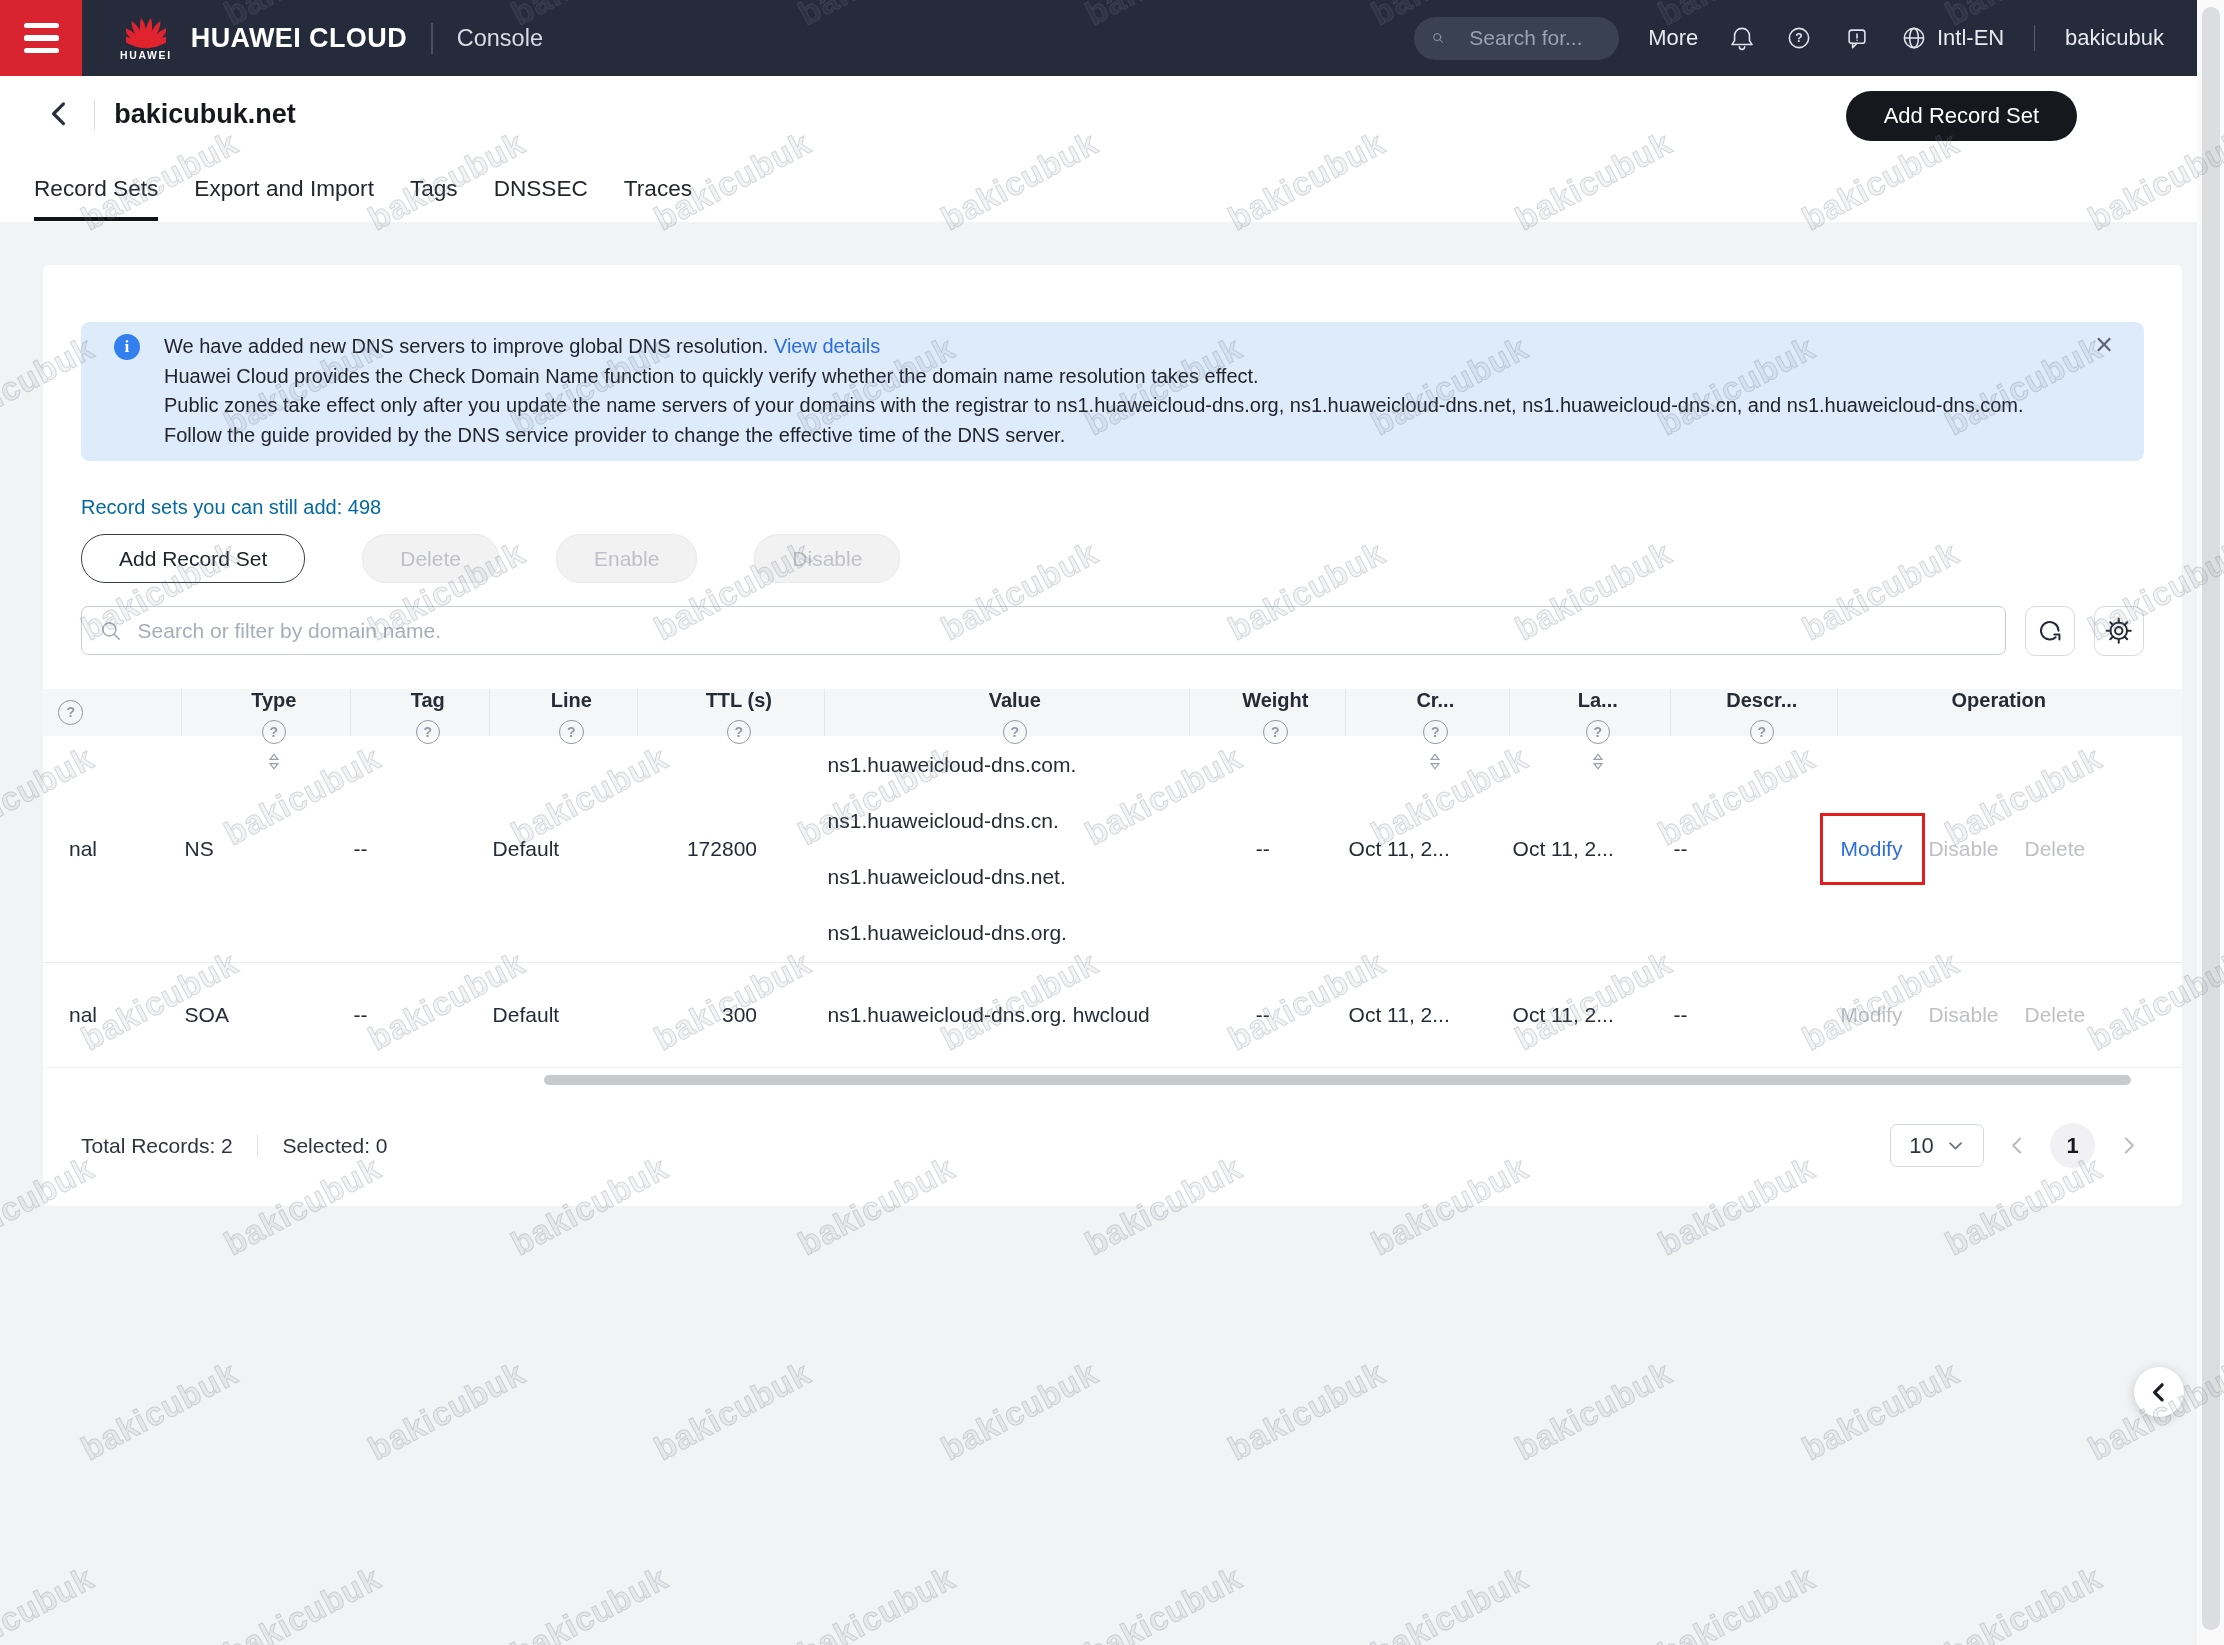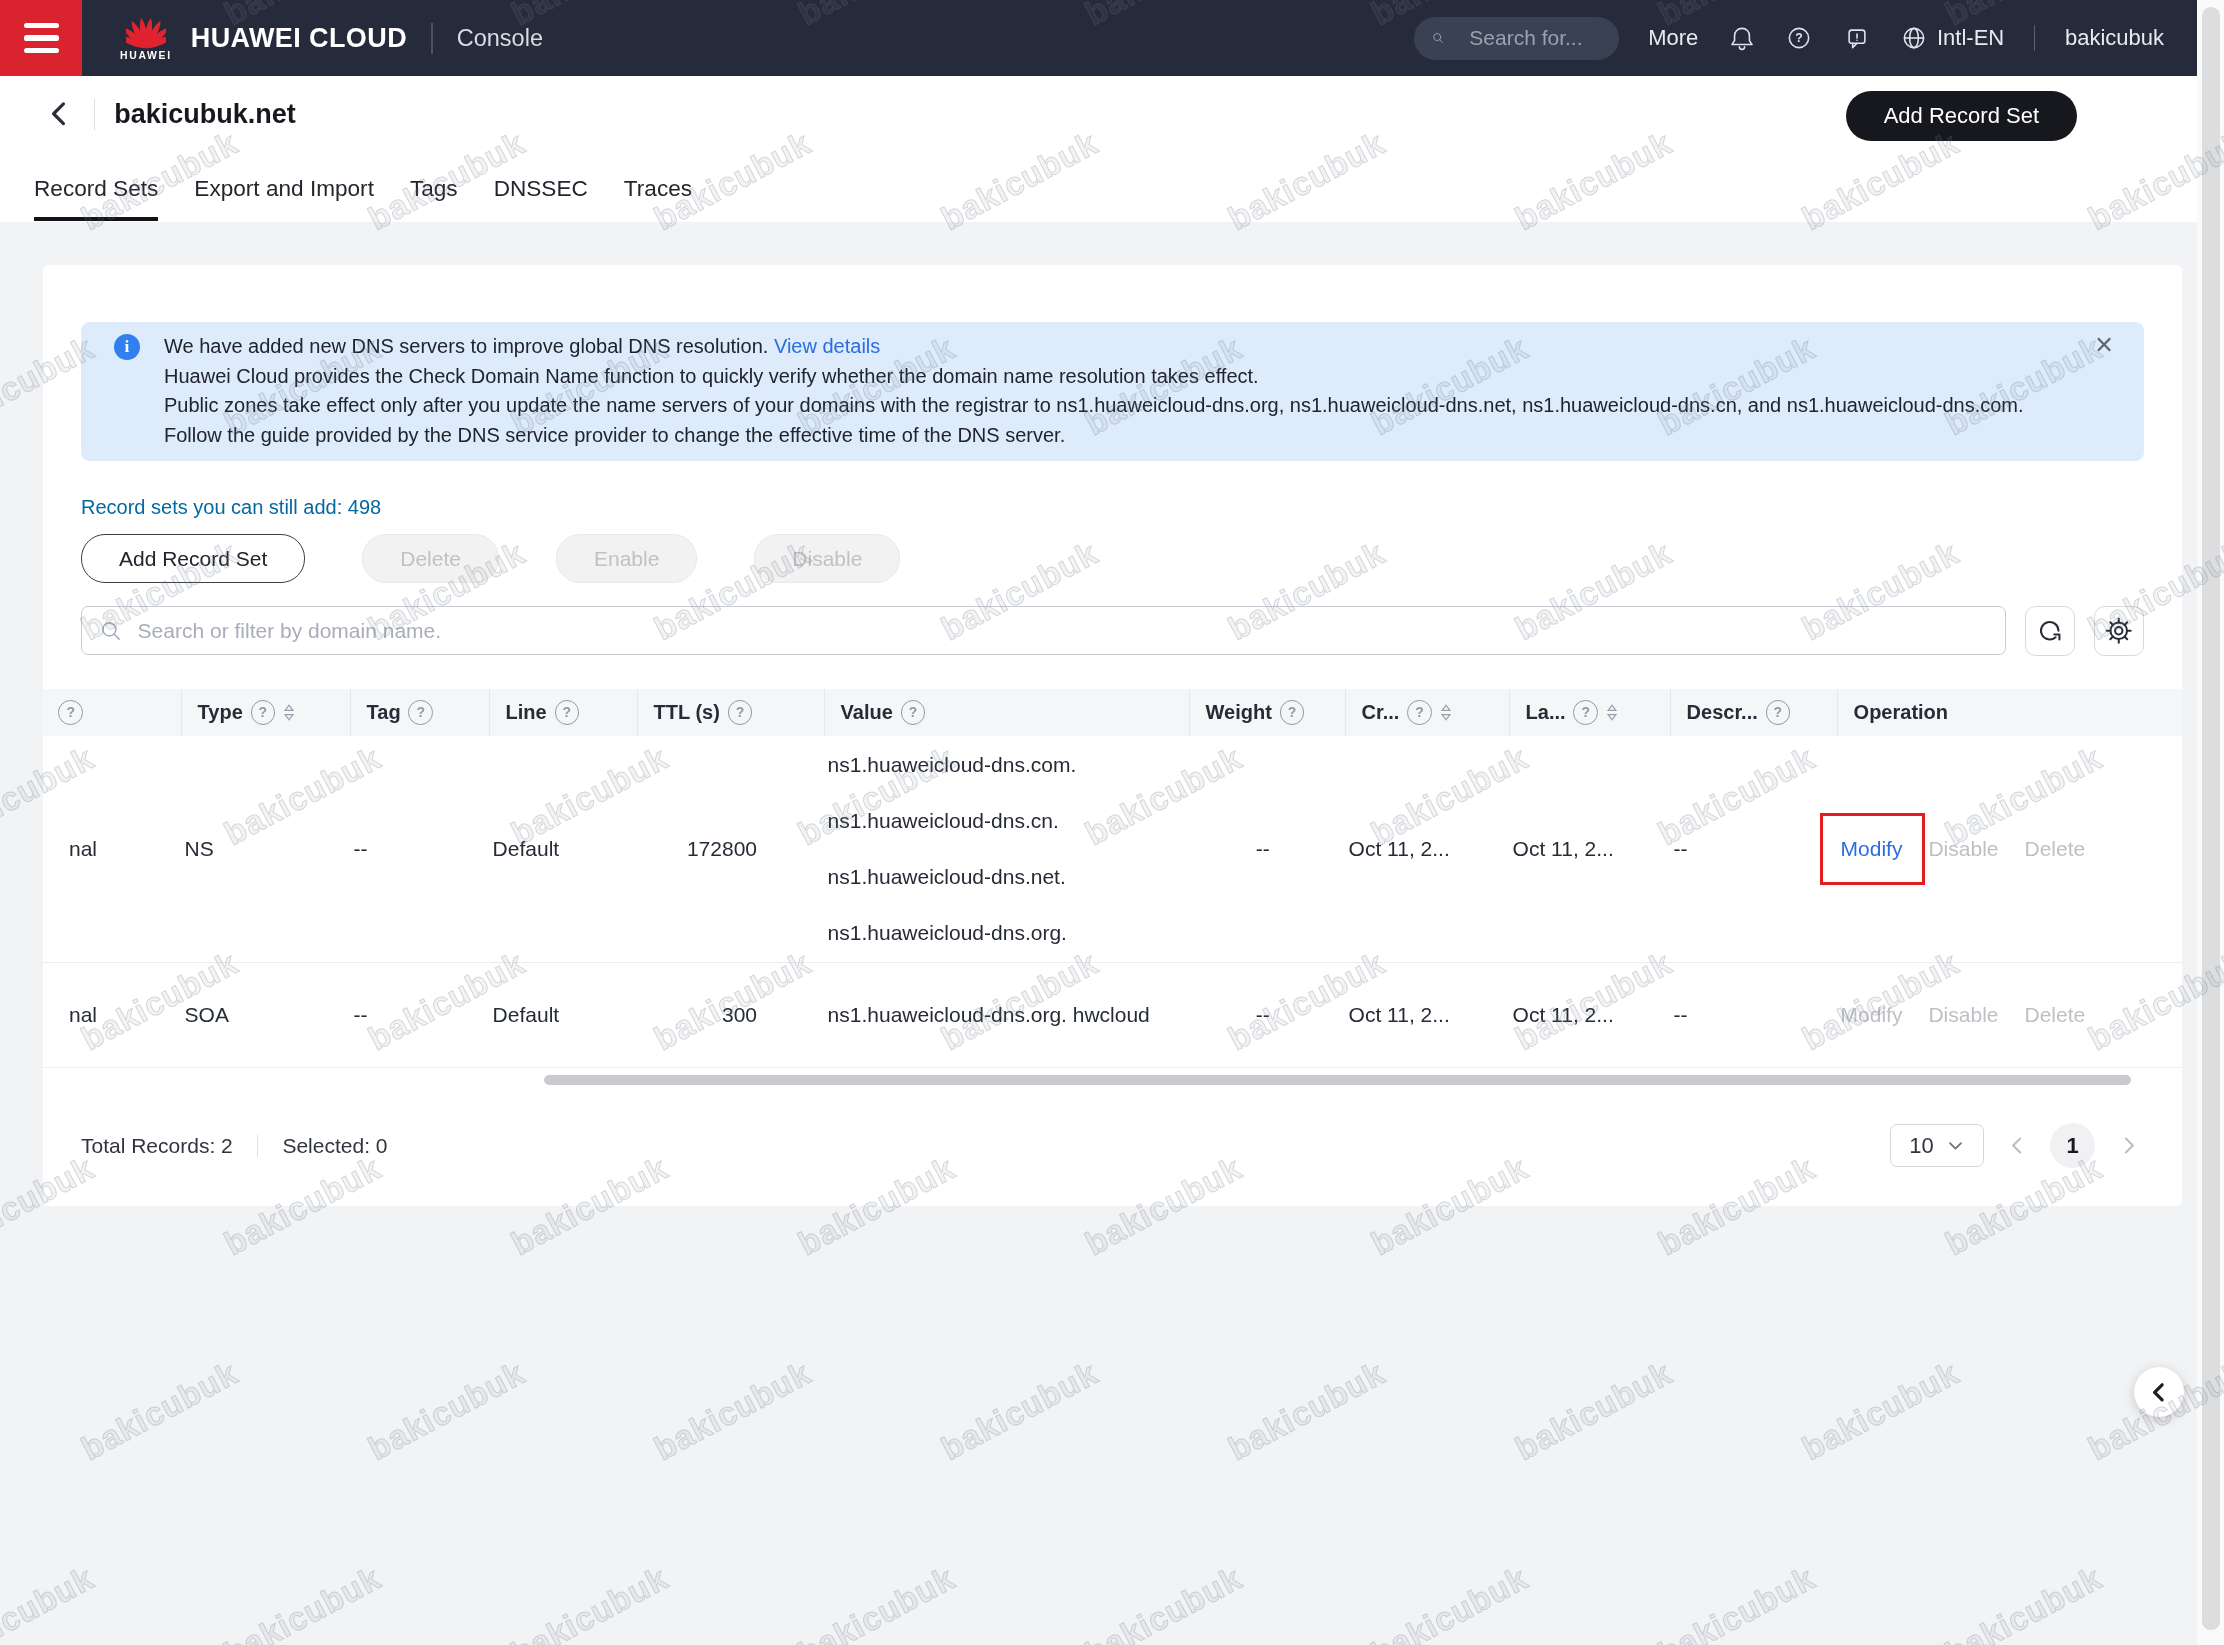--- a/index.html
+++ b/index.html
@@ -74,21 +74,21 @@
   .iconbtn{width:50px;height:50px;border:1.7px solid #d6dae0;border-radius:10.4px;display:flex;align-items:center;
            justify-content:center;background:#fff;cursor:pointer;box-sizing:border-box;}
   .iconbtn svg{stroke:#262b36;fill:none;stroke-width:2.2;stroke-linecap:round;stroke-linejoin:round;}
 
   
   .dns-table{margin-top:33px;}
   .thead{background:#f5f6f7;display:flex;align-items:stretch;height:47px;padding:0 38px;}
   .th{display:flex;align-items:center;gap:7.8px;font-size:20px;font-weight:700;color:#262b36;
       box-sizing:border-box;padding-left:15.6px;}
   .th:first-child{padding-left:0;}
-  .th + .th{border-left:0.9px solid #e6e7ea;}
+  .th + .th{border-left:0.9px solid #e6e7ea;flex-direction:column;}
   .help{width:22.6px;height:22.6px;border:1.7px solid #9298a4;border-radius:50%;color:#9298a4;font-size:14px;
         font-weight:700;display:flex;align-items:center;justify-content:center;flex:0 0 auto;cursor:pointer;}
   .help::before{content:"?";}
   .sort svg{stroke:#9aa0ab;fill:none;stroke-width:1.5;}
   .sort{display:flex;align-items:center;cursor:pointer;}
 
   .col-status{width:100px;}.col-type{width:169px;}.col-tag{width:139px;}.col-line{width:148px;}
   .col-ttl{width:187px;}.col-value{width:365px;}.col-weight{width:156px;}.col-created{width:164px;}
   .col-modified{width:161px;}.col-descr{width:167px;}.col-op{flex:1;}
 

